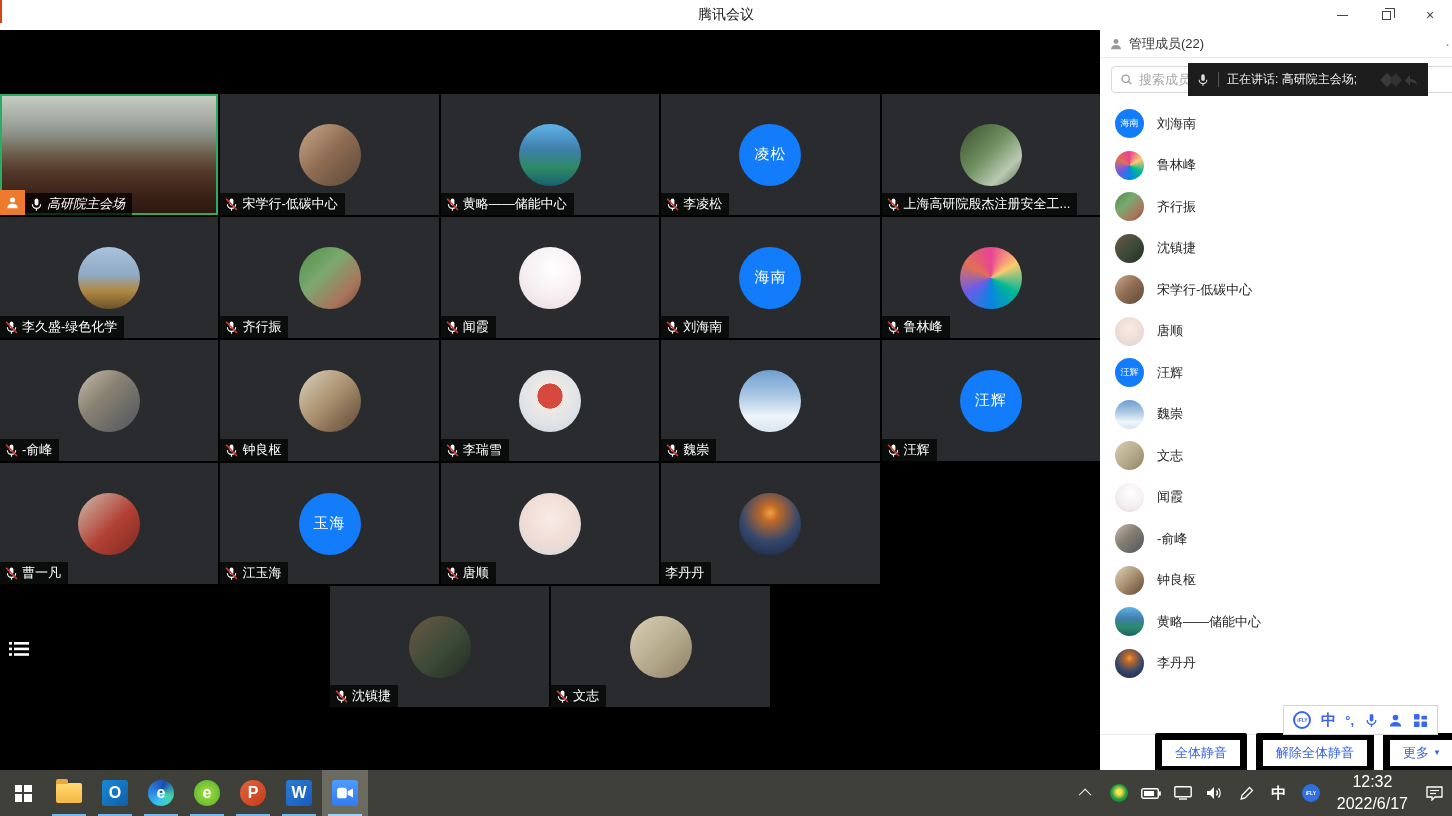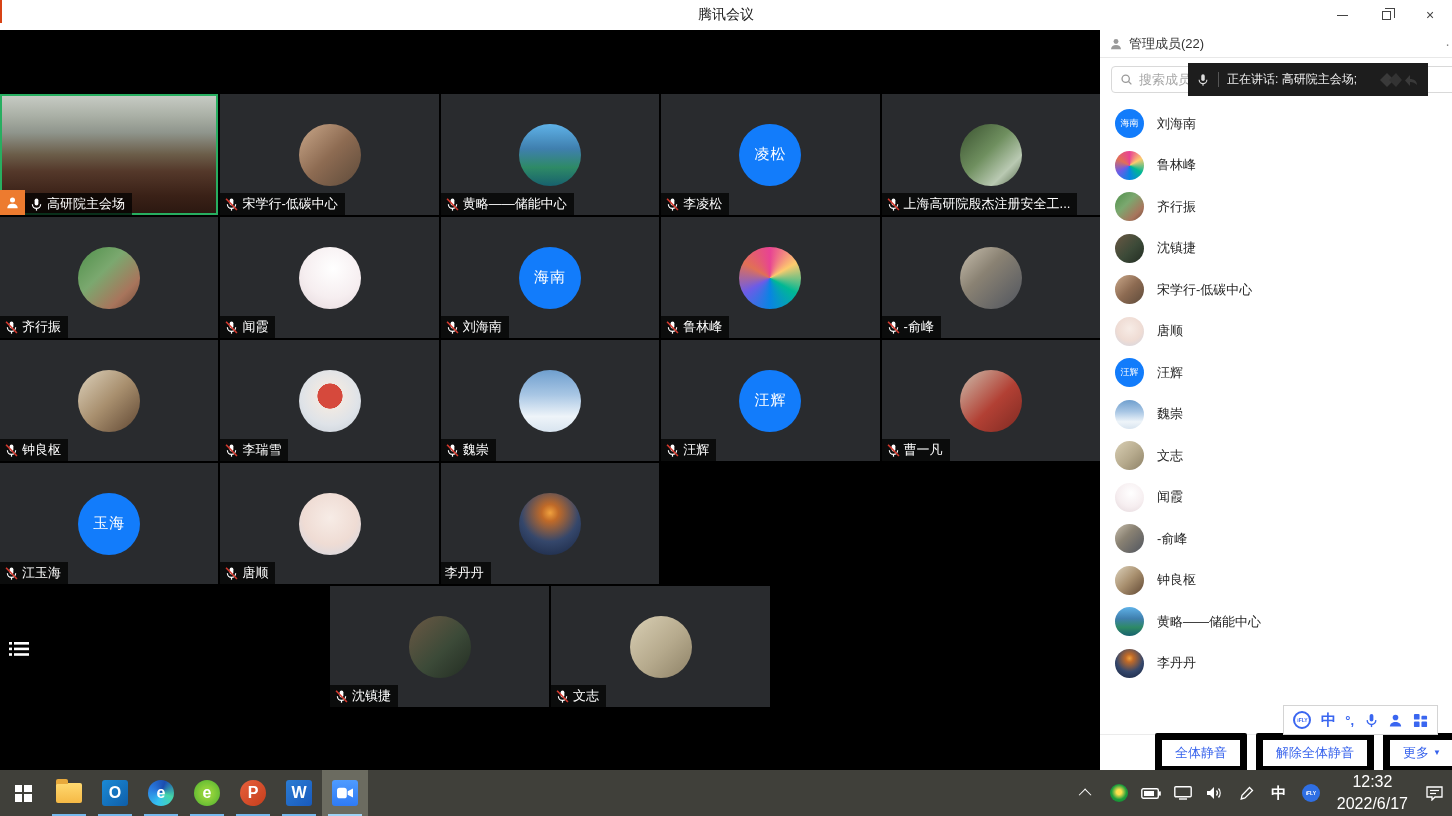--- a/index.html
+++ b/index.html
@@ -20,21 +20,21 @@
   
   .main { flex:1; display:flex; min-height:0; }
   .video-area { width:1100px; background:#000; position:relative; flex:none; }
 
   .grid { position:absolute; top:64px; left:0; width:1100px; display:grid;
           grid-template-columns:repeat(5,1fr); grid-auto-rows:121px; gap:2px; }
   .bottom-row { position:absolute; top:556px; left:330px; width:440px; display:grid;
           grid-template-columns:repeat(2,1fr); grid-auto-rows:121px; gap:2px; }
 
   .tile { background:#292b2e; position:relative; overflow:hidden; display:flex; align-items:center; justify-content:center; }
-  .tile.speaking { box-shadow:inset 0 0 0 2px #27ae60; }
+  .tile.speaking { box-shadow:inset 0 0 0 2px #27ae60;font-style:italic; }
   .tile-avatar { width:62px; height:62px; border-radius:50%; display:flex; align-items:center; justify-content:center;
                  color:#fff; font-size:15px; letter-spacing:1px; }
   .tile-label { position:absolute; left:0; bottom:0; display:flex; align-items:flex-end; max-width:100%; }
   .host-chip { width:25px; height:25px; background:#ED7B2F; display:flex; align-items:center; justify-content:center; flex:none; }
   .label-bar { background:rgba(0,0,0,0.72); height:22px; display:flex; align-items:center; padding:0 7px 0 4px; gap:3px;
                color:#fff; font-size:13px; white-space:nowrap; overflow:hidden; }
   .mic-ico { width:15px; height:15px; flex:none; }
   .layout-btn { position:absolute; left:8px; top:608px; width:22px; height:22px; display:flex; align-items:center; justify-content:center; }
 
   
@@ -213,20 +213,38 @@
                   <rect x="6" y="1.5" width="4" height="7.5" rx="2" fill="#fff"></rect>
                   <path d="M3.6 7.8a4.4 4.4 0 0 0 8.8 0" fill="none" stroke="#fff" stroke-width="1.3"></path>
                   <line x1="8" y1="12.4" x2="8" y2="14.6" stroke="#fff" stroke-width="1.3"></line>
                   <line x1="2.2" y1="1.8" x2="13.8" y2="13.8" stroke="#d63a2f" stroke-width="1.7"></line>
                 </svg>
                 <span>上海高研院殷杰注册安全工...</span>
               </span>
             </div>
           </div>
 
+          <div class="tile">
+            <div class="tile-avatar" style=";background:linear-gradient(180deg,#a9c3de 0%,#8fa9c4 45%,#b08a45 70%,#6e5328 100%)">
+              <span></span>
+            </div>
+            <div class="tile-label">
+
+              <span class="label-bar">
+
+                <svg class="mic-ico" viewBox="0 0 16 16">
+                  <rect x="6" y="1.5" width="4" height="7.5" rx="2" fill="#fff"></rect>
+                  <path d="M3.6 7.8a4.4 4.4 0 0 0 8.8 0" fill="none" stroke="#fff" stroke-width="1.3"></path>
+                  <line x1="8" y1="12.4" x2="8" y2="14.6" stroke="#fff" stroke-width="1.3"></line>
+                  <line x1="2.2" y1="1.8" x2="13.8" y2="13.8" stroke="#d63a2f" stroke-width="1.7"></line>
+                </svg>
+                <span>李久盛-绿色化学</span>
+              </span>
+            </div>
+          </div>
 
           <div class="tile">
             <div class="tile-avatar" style=";background:linear-gradient(135deg,#4f8f4a 0%,#7ba86f 40%,#a8755c 75%,#6e4a38 100%)">
               <span></span>
             </div>
             <div class="tile-label">
 
               <span class="label-bar">
 
                 <svg class="mic-ico" viewBox="0 0 16 16">

